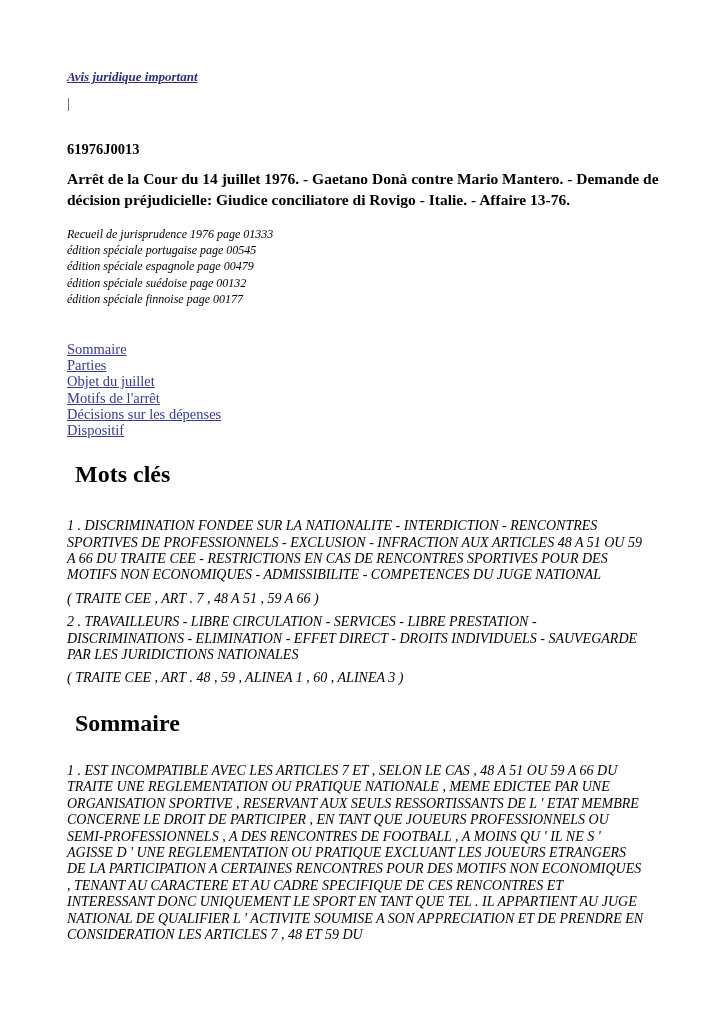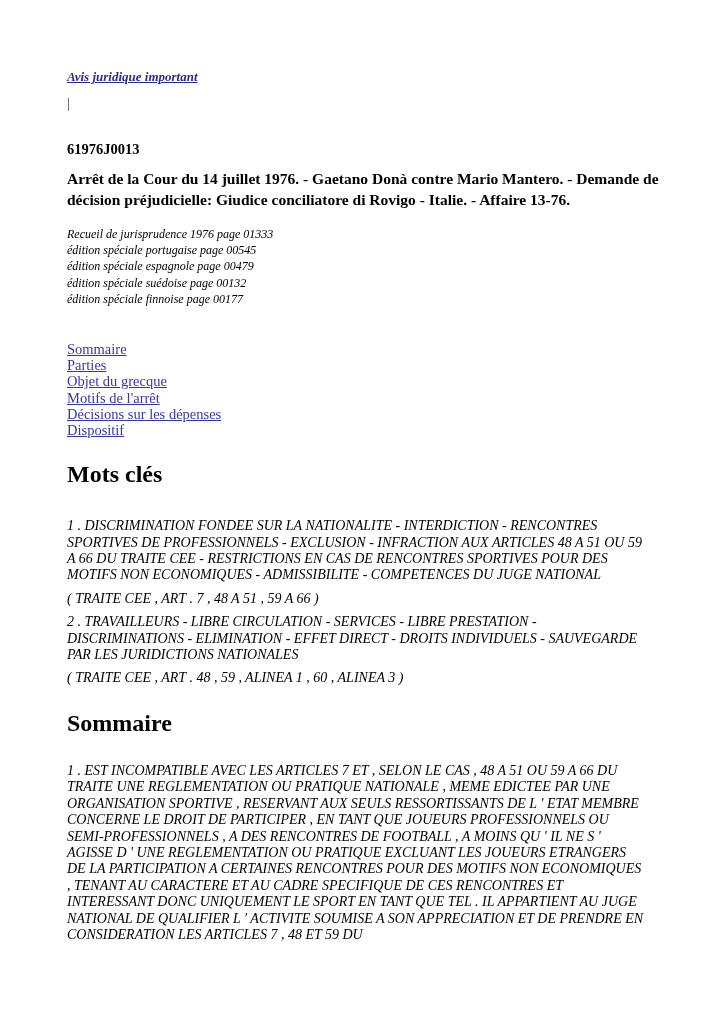--- a/index.html
+++ b/index.html
@@ -62,21 +62,21 @@
   .toc a {
     display: table;
     color: #3737a3;
     text-decoration: underline;
     cursor: pointer;
   }
   h2.sec-heading {
     font-size: 24px;
     font-weight: bold;
     line-height: 28px;
-    margin: 22px 0 0 0;
+    margin: 22px 0 0 8px;
   }
   h2.mots { margin-bottom: 30px; }
   h2.som  { margin-bottom: 26px; }
   p.ital {
     font-style: italic;
     font-size: 14px;
     line-height: 16.4px;
     margin: 0 12px 7px 0;
   }
 </style>
@@ -97,21 +97,21 @@
     <div>Recueil de jurisprudence 1976 page 01333</div>
     <div>édition spéciale portugaise page 00545</div>
     <div>édition spéciale espagnole page 00479</div>
     <div>édition spéciale suédoise page 00132</div>
     <div>édition spéciale finnoise page 00177</div>
   </div>
 
   <nav class="toc">
     <a href="#">Sommaire</a>
     <a href="#">Parties</a>
-    <a href="#">Objet du grecque</a>
+    <a href="#">Objet du juillet</a>
     <a href="#">Motifs de l'arrêt</a>
     <a href="#">Décisions sur les dépenses</a>
     <a href="#">Dispositif</a>
   </nav>
 
   <h2 class="sec-heading mots">Mots clés</h2>
 
   <p class="ital">1 . DISCRIMINATION FONDEE SUR LA NATIONALITE - INTERDICTION - RENCONTRES SPORTIVES DE PROFESSIONNELS - EXCLUSION - INFRACTION AUX ARTICLES 48 A 51 OU 59 A 66 DU TRAITE CEE - RESTRICTIONS EN CAS DE RENCONTRES SPORTIVES POUR DES MOTIFS NON ECONOMIQUES - ADMISSIBILITE - COMPETENCES DU JUGE NATIONAL</p>
   <p class="ital">( TRAITE CEE , ART . 7 , 48 A 51 , 59 A 66 )</p>
   <p class="ital">2 . TRAVAILLEURS - LIBRE CIRCULATION - SERVICES - LIBRE PRESTATION - DISCRIMINATIONS - ELIMINATION - EFFET DIRECT - DROITS INDIVIDUELS - SAUVEGARDE PAR LES JURIDICTIONS NATIONALES</p>

